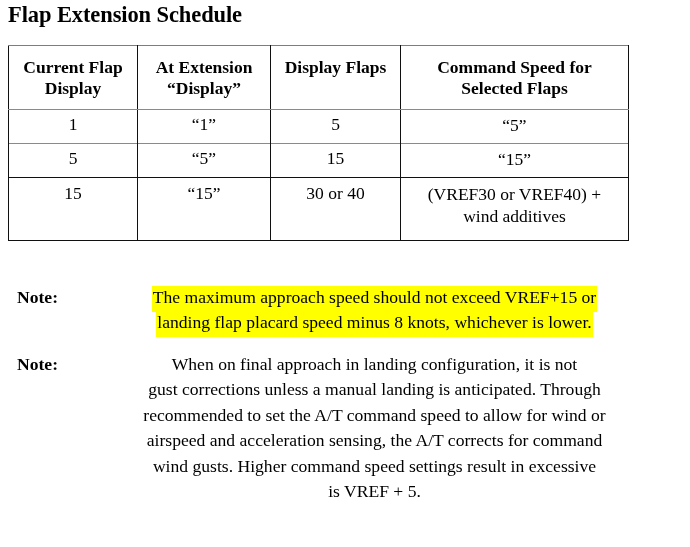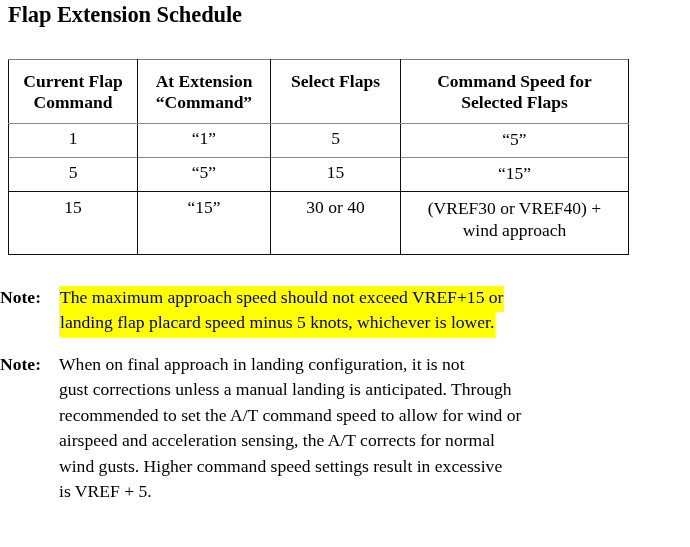--- a/index.html
+++ b/index.html
@@ -34,21 +34,21 @@
     font-weight: bold;
     letter-spacing: -0.1px;
     line-height: 28px;
     white-space: nowrap;
   }
 
   
   .flap-table {
     position: absolute;
     left: 8px;
-    top: 59px;
+    top: 45px;
     width: 620px;
     border-collapse: collapse;
     table-layout: fixed;
     font-size: 17.5px;
   }
   .flap-table col.c1 { width: 129px; }
   .flap-table col.c2 { width: 133px; }
   .flap-table col.c3 { width: 130px; }
   .flap-table col.c4 { width: 228px; }
 
@@ -84,24 +84,25 @@
                                border-top: 1.5px solid #8a8a8a; }
   .flap-table tbody tr.r4 td { height: 51px; padding-top: 5px;
                                padding-bottom: 6px;
                                border-bottom: 1.3px solid #101010; }
 
   .cell-multiline { display: block; line-height: 22px; }
 
   
   .note {
     position: absolute;
-    left: 0;
+    left: 8px;
     width: 674px;
     font-size: 17.6px;
     line-height: 25.2px;
+    text-align: center;
   }
   .note-1 { top: 285px; }
   .note-2 { top: 352px; }
 
   .note-label {
     font-weight: bold;
     float: left;
     width: 59px;
     font-size: 17.6px;
     line-height: 25.2px;
@@ -132,28 +133,28 @@
     <colgroup>
       <col class="c1">
         <col class="c2">
         <col class="c3">
         <col class="c4">
     </colgroup>
     <thead>
       <tr>
         <th>
           <span class="hdr-inner">Current Flap</span>
-          <span class="hdr-inner">Command</span>
+          <span class="hdr-inner">Display</span>
         </th>
         <th>
           <span class="hdr-inner">At Extension</span>
-          <span class="hdr-inner">“Command”</span>
-        </th>
-        <th>
-          <span class="hdr-inner">Select Flaps</span>
+          <span class="hdr-inner">“Display”</span>
+        </th>
+        <th>
+          <span class="hdr-inner">Display Flaps</span>
           <span class="hdr-inner"></span>
         </th>
         <th>
           <span class="hdr-inner">Command Speed for</span>
           <span class="hdr-inner">Selected Flaps</span>
         </th>
       </tr>
     </thead>
     <tbody>
       <tr class="r2">
@@ -173,39 +174,39 @@
           <span class="cell-multiline">“15”</span>
           <span class="cell-multiline"></span>
         </td>
       </tr>
       <tr class="r4">
         <td>15</td>
         <td>“15”</td>
         <td>30 or 40</td>
         <td>
           <span class="cell-multiline">(VREF30 or VREF40) +</span>
-          <span class="cell-multiline">wind approach</span>
+          <span class="cell-multiline">wind additives</span>
         </td>
       </tr>
     </tbody>
   </table>
 
   <div class="note note-1">
     <span class="note-label">Note:</span>
     <span class="note-body">
       <span class="note-line"><span class="hl">The maximum approach speed should not exceed VREF+15 or</span></span>
-      <span class="note-line"><span class="hl">landing flap placard speed minus 5 knots, whichever is lower.</span></span>
+      <span class="note-line"><span class="hl">landing flap placard speed minus 8 knots, whichever is lower.</span></span>
     </span>
   </div>
 
   <div class="note note-2">
     <span class="note-label">Note:</span>
     <span class="note-body">
       <span class="note-line">When on final approach in landing configuration, it is not</span>
       <span class="note-line">gust corrections unless a manual landing is anticipated. Through</span>
       <span class="note-line">recommended to set the A/T command speed to allow for wind or</span>
-      <span class="note-line">airspeed and acceleration sensing, the A/T corrects for normal</span>
+      <span class="note-line">airspeed and acceleration sensing, the A/T corrects for command</span>
       <span class="note-line">wind gusts. Higher command speed settings result in excessive</span>
       <span class="note-line">is VREF + 5.</span>
     </span>
   </div>
 
 </div>
 
 </body></html>

